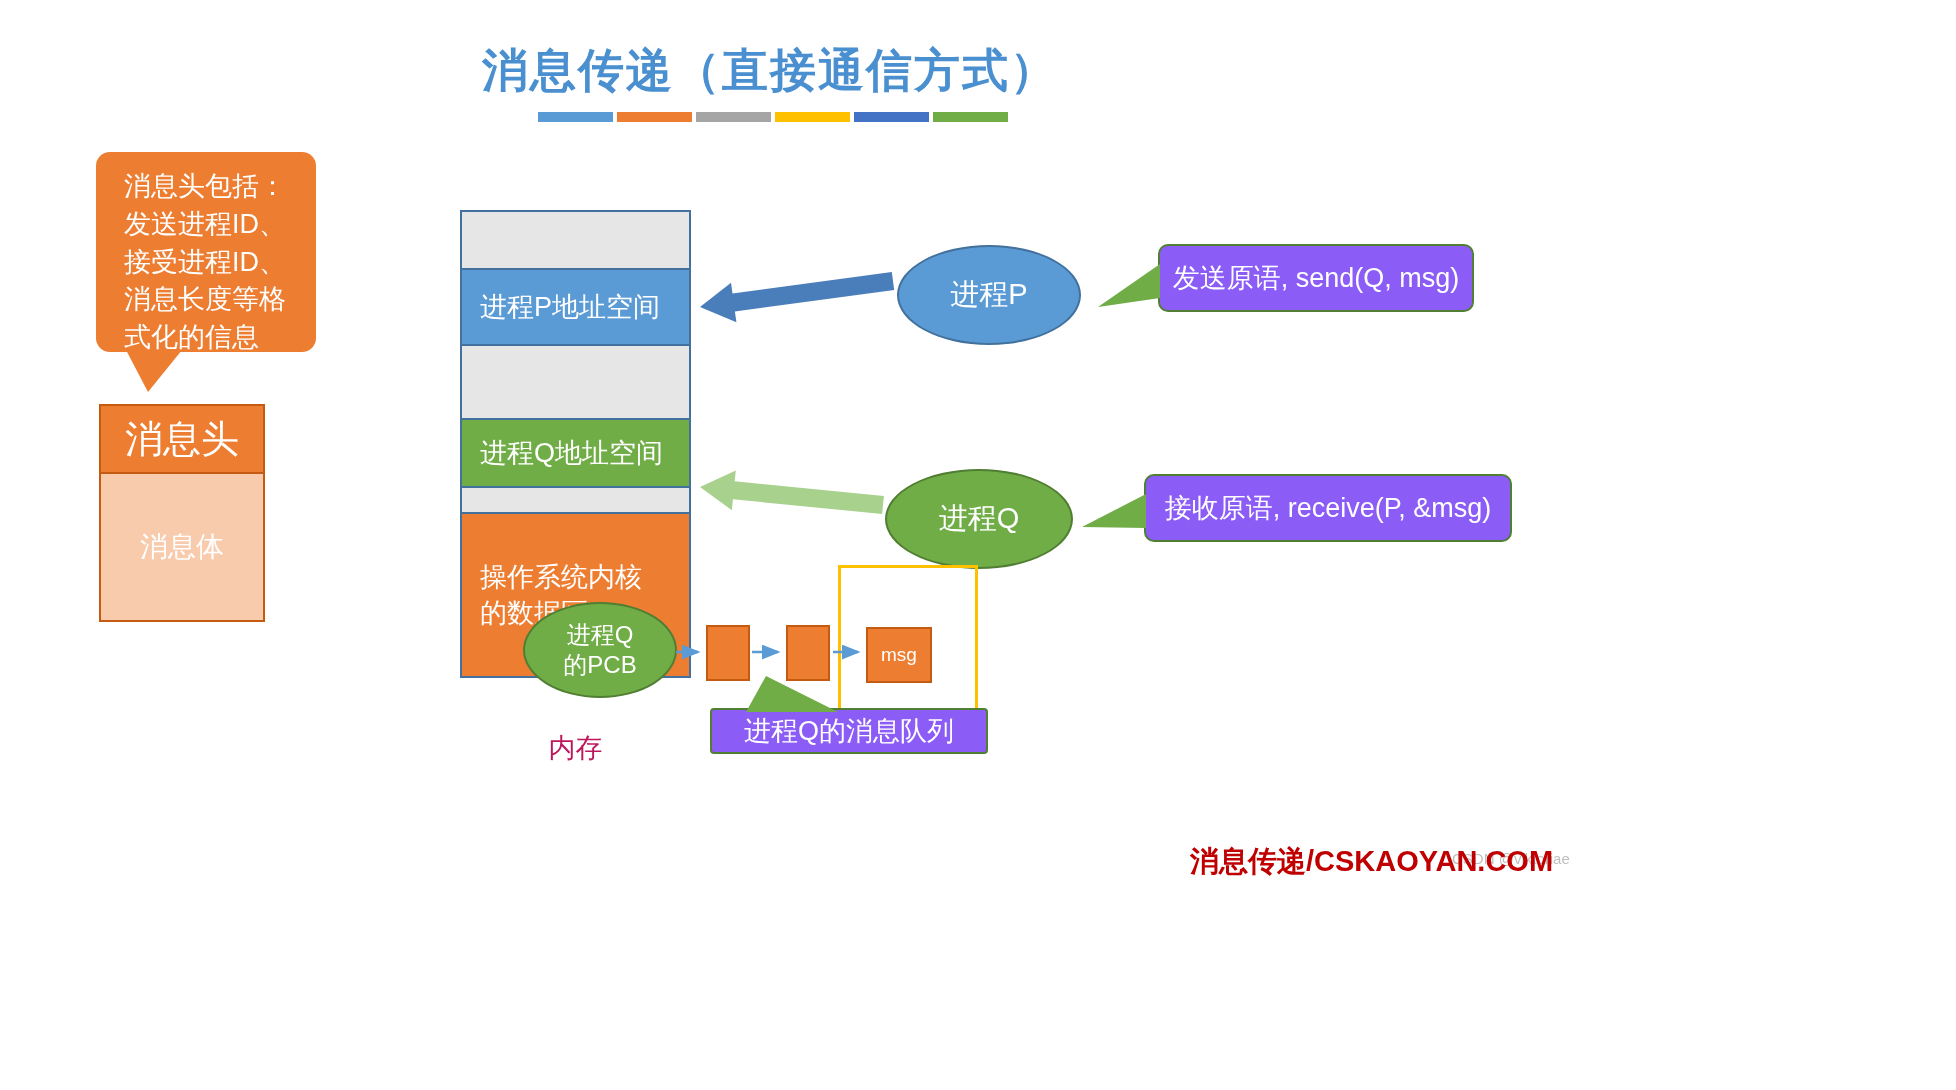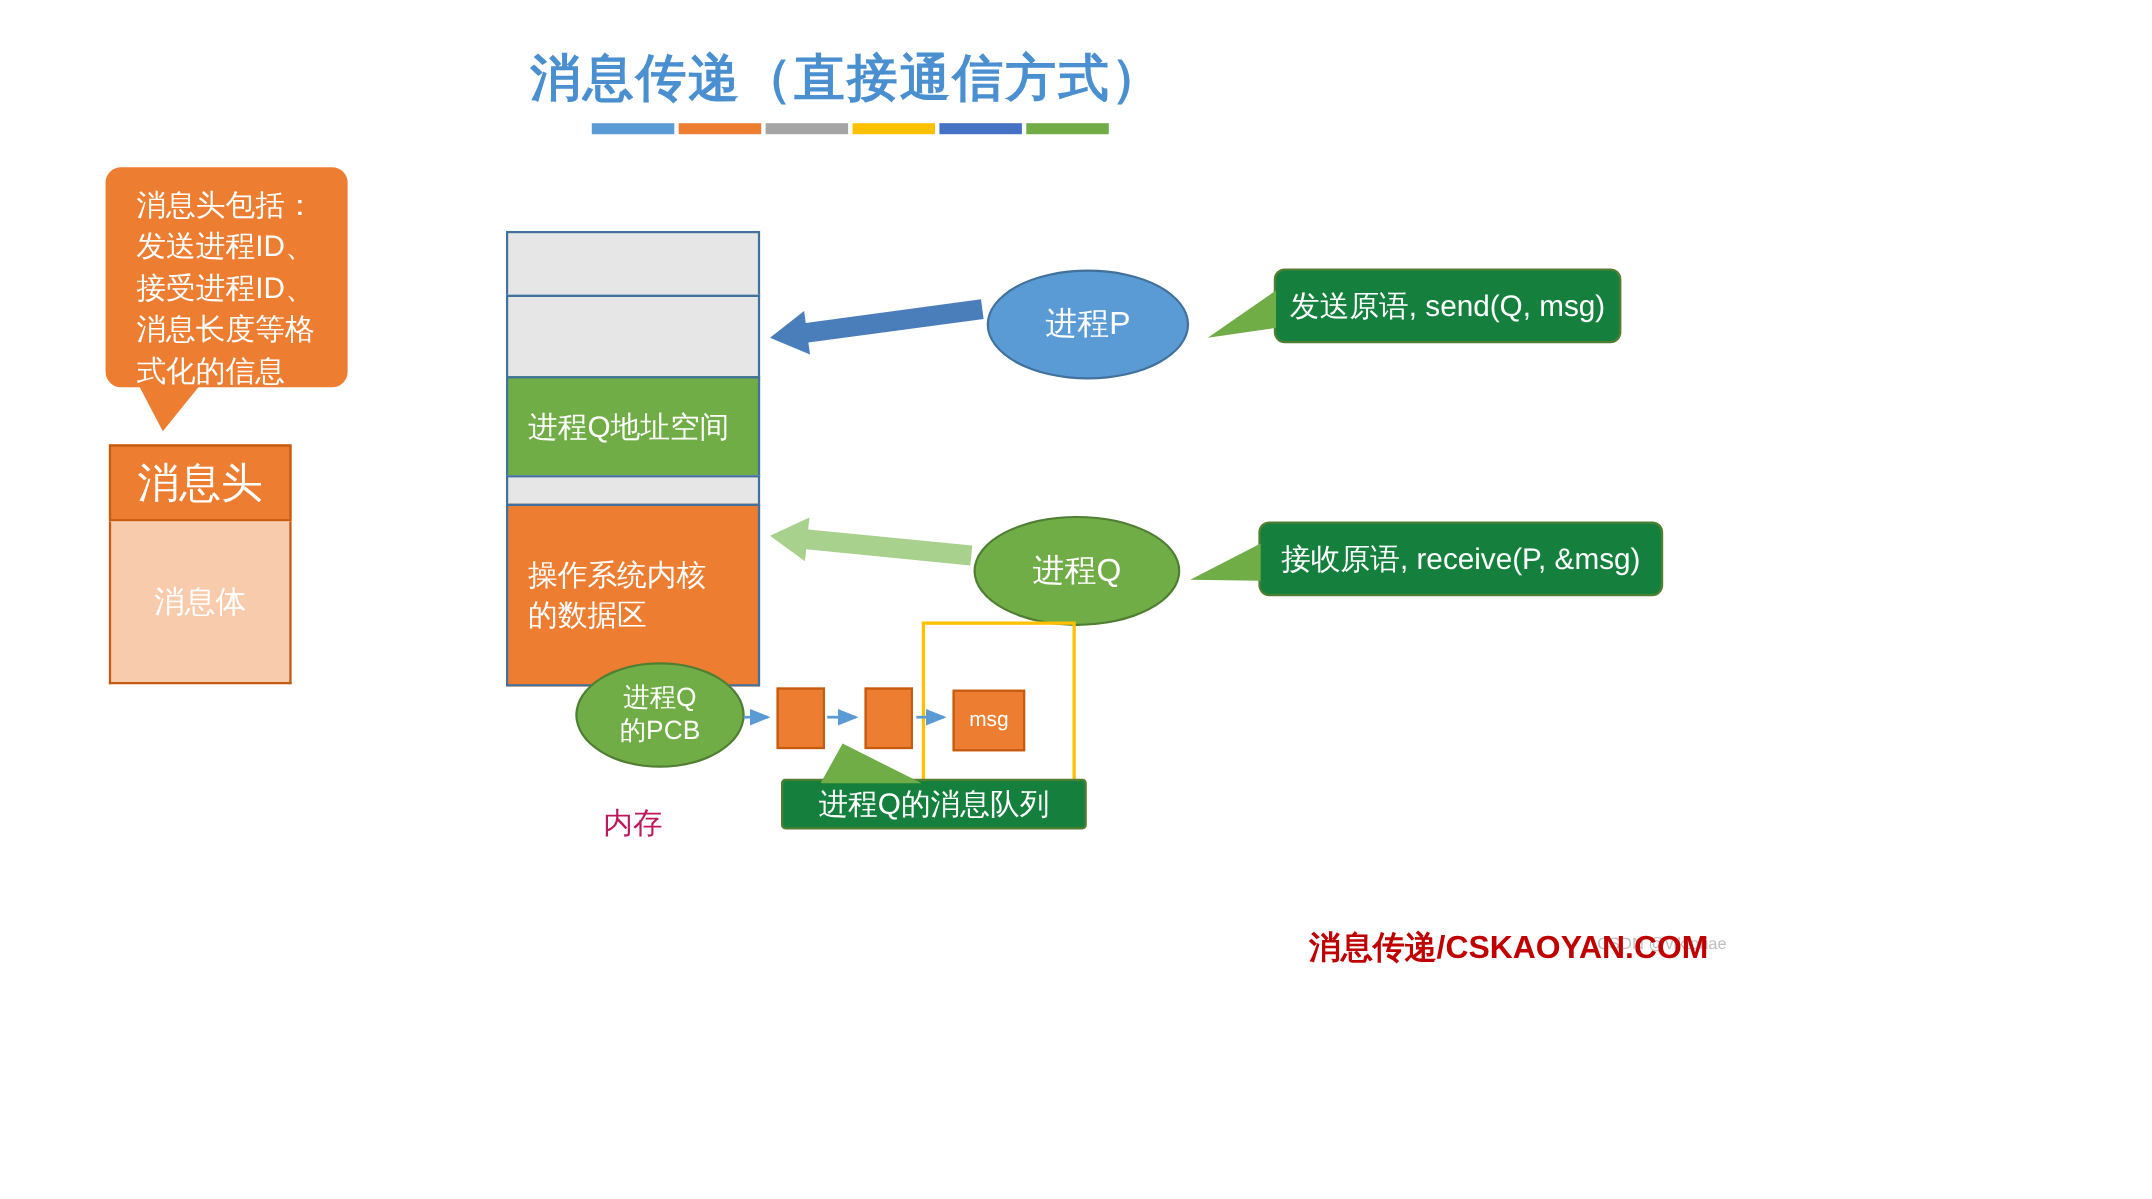--- a/index.html
+++ b/index.html
@@ -58,21 +58,21 @@
 
   
   .qbox{background:#ED7D31;border:2px solid #C55A11;box-sizing:border-box;z-index:2;}
   .q1{left:706px;top:625px;width:44px;height:56px;}
   .q2{left:786px;top:625px;width:44px;height:56px;}
   .qmsg{left:866px;top:627px;width:66px;height:56px;display:flex;align-items:center;justify-content:center;
         color:#ffffff;font-size:19px;}
   .yellow-rect{left:838px;top:565px;width:140px;height:168px;border:3px solid #FFC000;box-sizing:border-box;z-index:4;}
 
   .callout-green{
-    background:#15803d;border:2px solid #507E32;color:#ffffff;box-sizing:border-box;
+    background:#8b5cf6;border:2px solid #507E32;color:#ffffff;box-sizing:border-box;
     display:flex;align-items:center;justify-content:center;font-size:27px;
   }
   .queue-callout{left:710px;top:708px;width:278px;height:46px;border-radius:4px;z-index:5;}
   .send-callout{left:1158px;top:244px;width:316px;height:68px;border-radius:10px;}
   .recv-callout{left:1144px;top:474px;width:368px;height:68px;border-radius:10px;text-align:center;}
 
   .svg-layer{left:0;top:0;width:1956px;height:1090px;z-index:6;pointer-events:none;}
 
   .brand{left:1190px;top:842px;width:520px;font-size:29px;font-weight:bold;color:#C00000;z-index:2;white-space:nowrap;}
   .watermark{left:1452px;top:850px;font-size:15px;color:#BFBFBF;z-index:1;white-space:nowrap;}
@@ -100,22 +100,23 @@
     <div>式化的信息</div>
   </div>
 
   <div class="abs msgbox">
     <div class="hd">消息头</div>
     <div class="bd">消息体</div>
   </div>
 
   <div class="abs memory">
     <div class="seg empty" style="height:60px;"></div>
+    <div class="seg p" style="height:78px;">进程P地址空间</div>
     <div class="seg empty" style="height:76px;"></div>
-    <div class="seg q" style="height:92px;">进程Q地址空间</div>
+    <div class="seg q" style="height:70px;">进程Q地址空间</div>
     <div class="seg empty" style="height:28px;"></div>
     <div class="seg kernel" style="height:166px;">
       <span>
         <span>操作系统内核</span><br>
         <span>的数据区</span>
       </span>
     </div>
   </div>
   <div class="abs mem-label">内存</div>
 

